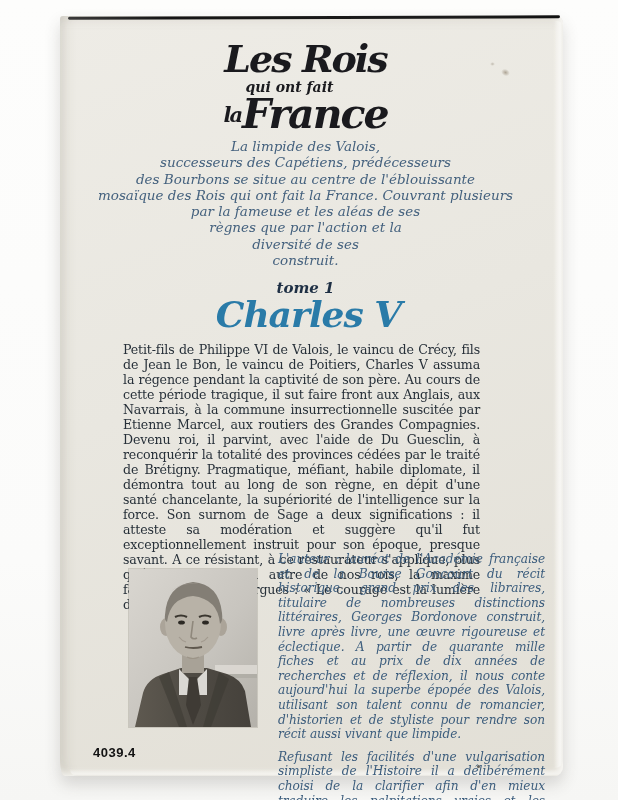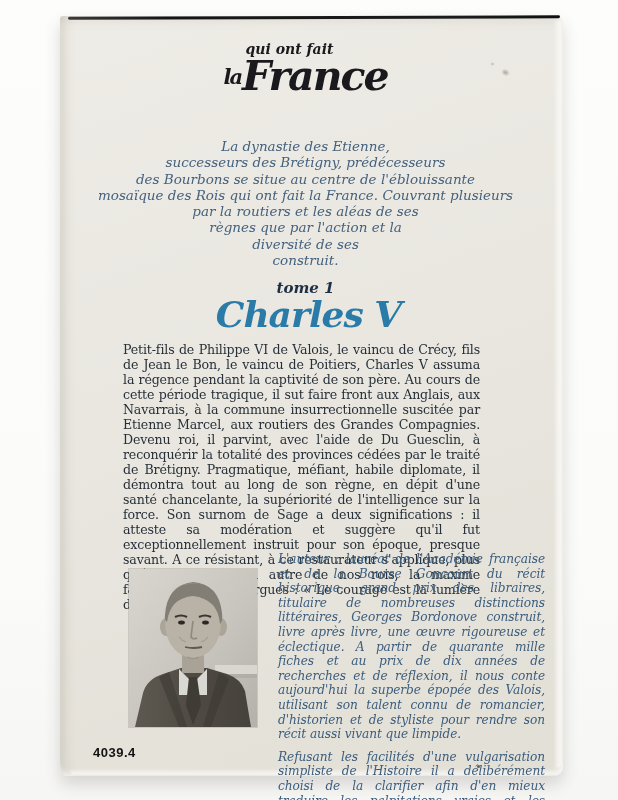--- a/index.html
+++ b/index.html
@@ -224,30 +224,31 @@
   <div class="book">
 
     <div class="book-top-edge"></div>
     <div class="book-right-pages"></div>
     <div class="book-bottom-pages"></div>
     <div class="stain-1"></div>
     <div class="stain-2"></div>
     <div class="speck-1"></div>
 
     <div class="logo">
+      <div class="logo-line1">Les Rois</div>
       <div class="logo-line2">qui ont fait</div>
       <div class="logo-line3"><span class="logo-la">la</span><span class="logo-france">France</span></div>
     </div>
 
     <div class="intro">
-      <div>La dynastie des Etienne,</div>
-      <div>successeurs des Brétigny, prédécesseurs</div>
+      <div>La limpide des Valois,</div>
+      <div>successeurs des Capétiens, prédécesseurs</div>
       <div>des Bourbons se situe au centre de l'éblouissante</div>
       <div>mosaïque des Rois qui ont fait la France. Couvrant plusieurs</div>
-      <div>par la routiers et les aléas de ses</div>
+      <div>par la fameuse et les aléas de ses</div>
       <div>règnes que par l'action et la</div>
       <div>diversité de ses</div>
       <div>construit.</div>
     </div>
 
     <div class="tome">tome 1</div>
     <div class="title">Charles V</div>
 
     <div class="synopsis">Petit-fils de Philippe VI de Valois, le vaincu de Crécy, fils de Jean le Bon, le vaincu de Poitiers, Charles V assuma la régence pendant la captivité de son père. Au cours de cette période tragique, il sut faire front aux Anglais, aux Navarrais, à la commune insurrectionnelle suscitée par Etienne Marcel, aux routiers des Grandes Compagnies. Devenu roi, il parvint, avec l'aide de Du Guesclin, à reconquérir la totalité des provinces cédées par le traité de Brétigny. Pragmatique, méfiant, habile diplomate, il démontra tout au long de son règne, en dépit d'une santé chancelante, la supériorité de l'intelligence sur la force. Son surnom de Sage a deux significations : il atteste sa modération et suggère qu'il fut exceptionnellement instruit pour son époque, presque savant. A ce résistant, à ce restaurateur s'applique, plus qu'à n'importe quel autre de nos rois, la maxime fameuse de Vauvenargues : « Le courage est la lumière de l'adversité. »</div>
 

